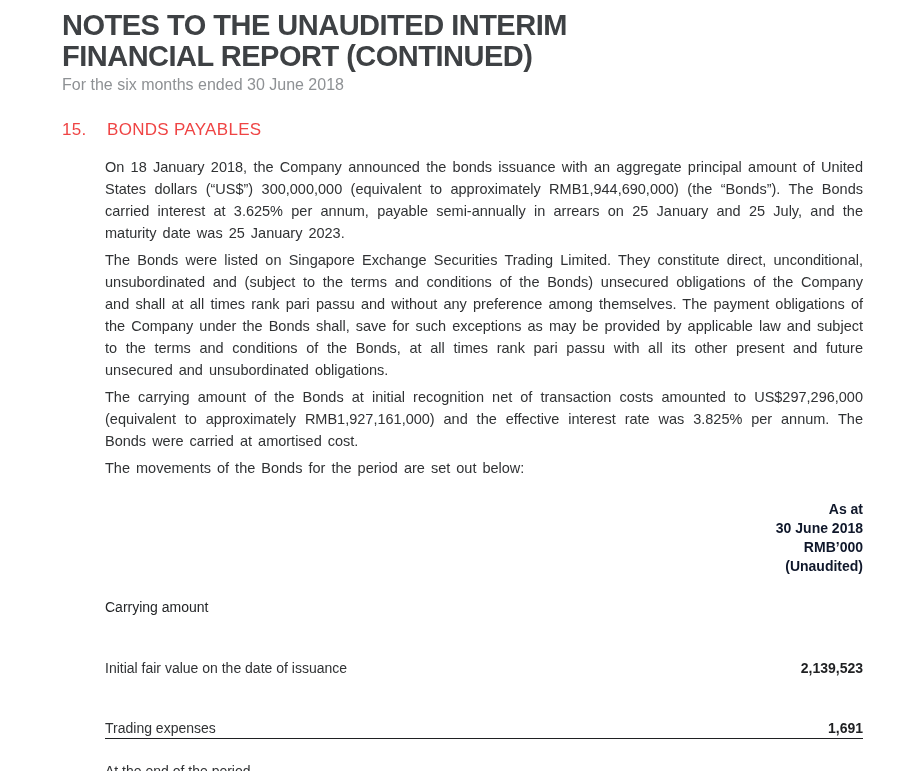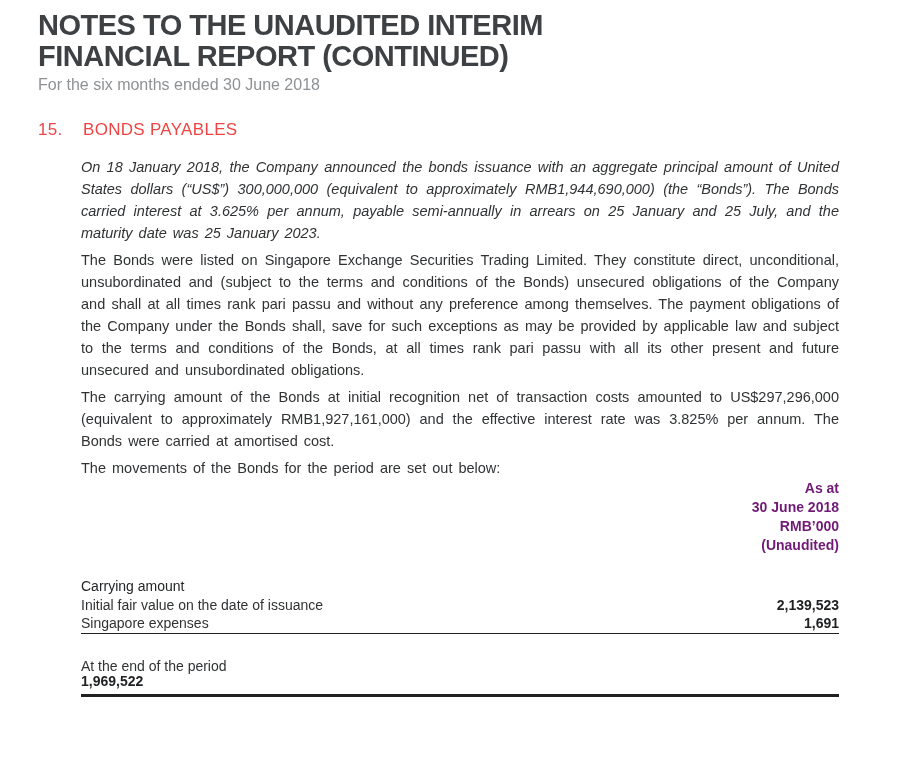--- a/index.html
+++ b/index.html
@@ -12,21 +12,21 @@
     width: 903px;
     height: 771px;
     font-family: "Liberation Sans", sans-serif;
     color: #303234;
     overflow: hidden;
   }
 
   .page {
     width: 903px;
     height: 771px;
-    padding: 10px 52px 0 38px;
+    padding: 10px 52px 0 62px;
     background: #ffffff;
   }
 
   
   .title {
     font-size: 29px;
     font-weight: 700;
     line-height: 31px;
     letter-spacing: -0.5px;
     color: #3e4144;
@@ -58,30 +58,31 @@
   }
 
   .para {
     margin-top: 5px;
     font-size: 14.5px;
     line-height: 22px;
     text-align: justify;
     word-spacing: 2px;
     color: #303234;
   }
-  .para.first { margin-top: 16px; font-style: italic; }
+  .para.first { margin-top: 16px; }
   .para.last { text-align: left; }
 
   
   .col-header {
+    margin-top: 21px;
     text-align: right;
     font-weight: 700;
     font-size: 14px;
     line-height: 19px;
-    color: #701a75;
+    color: #0f172a;
   }
 
   .group-label {
     margin-top: 21px;
     font-weight: 400;
     font-size: 14px;
     line-height: 20px;
     color: #232527;
   }
 
@@ -89,20 +90,21 @@
     border-bottom: 1.5px solid #1f2022;
     padding-bottom: 1px;
   }
 
   .row {
     display: flex;
     justify-content: space-between;
     align-items: baseline;
     font-size: 14px;
     line-height: 18px;
+    margin-top: 42px;
   }
   .row .label { color: #303234; }
   .row .value {
     font-weight: 700;
     color: #1f2022;
   }
 
   .total-row {
     margin-top: 25px;
     display: flex;
@@ -157,21 +159,21 @@
         </div>
 
         <div class="group-label">Carrying amount</div>
 
         <div class="rows-block">
           <div class="row">
             <span class="label">Initial fair value on the date of issuance</span>
             <span class="value">2,139,523</span>
           </div>
           <div class="row">
-            <span class="label">Singapore expenses</span>
+            <span class="label">Trading expenses</span>
             <span class="value">1,691</span>
           </div>
         </div>
 
         <div class="total-row">
           <span class="label">At the end of the period</span>
           <span class="value">1,969,522</span>
         </div>
 
       </div>

